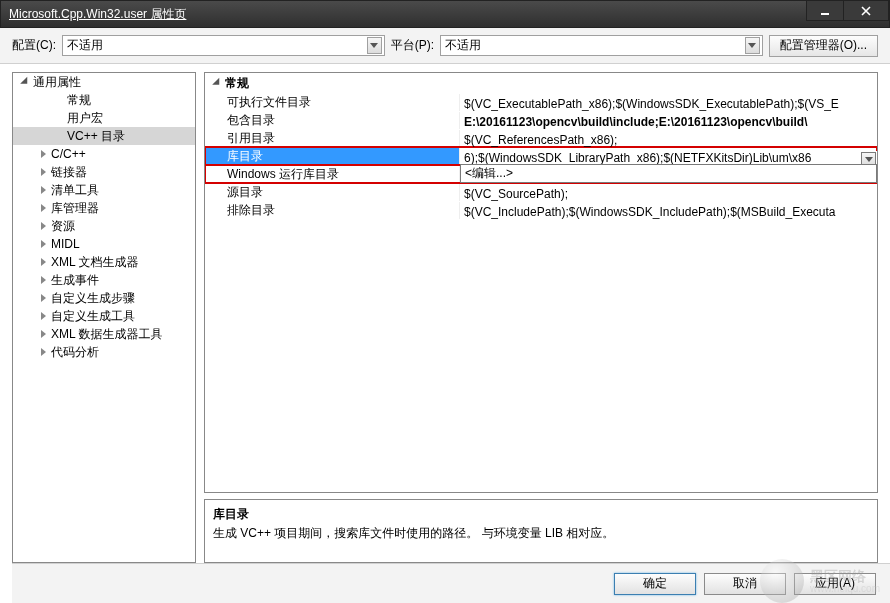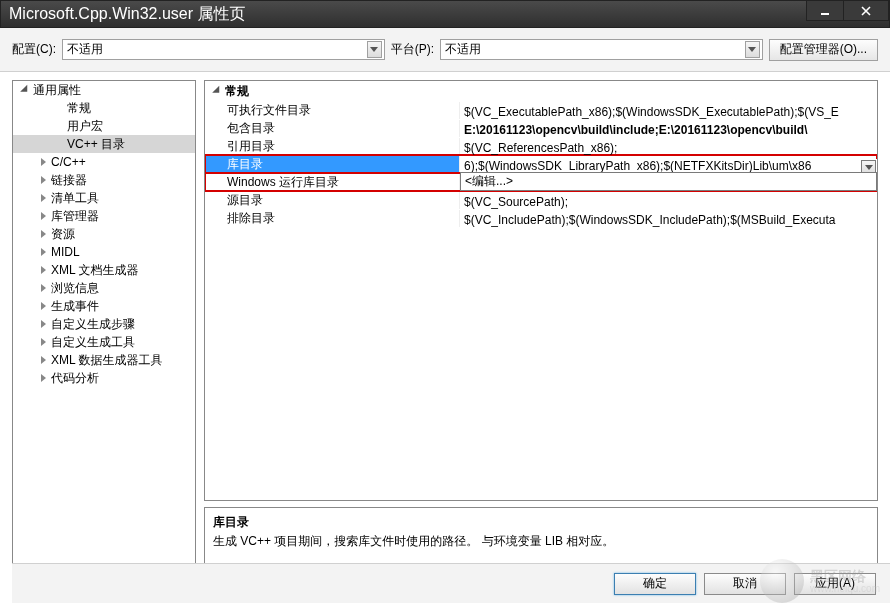--- a/index.html
+++ b/index.html
@@ -1,25 +1,25 @@
 <!DOCTYPE html>
 <html><head>
 <meta charset="utf-8">
 <style>
 * { margin: 0; padding: 0; box-sizing: border-box; font-family: "Microsoft YaHei", "Segoe UI", Tahoma, sans-serif; font-size: 12px; }
 body { background: #fff; width: 890px; height: 603px; overflow: hidden; position: relative; }
 
 .titlebar { height: 28px; background: linear-gradient(#4a4a4a, #2f2f2f); display: flex; align-items: center; justify-content: space-between; padding: 0 0 0 8px; color: #fff; border: 1px solid #222; }
-.titlebar .title { font-size: 16px; }
+.titlebar .title { font-size: 12px; text-decoration: underline; }
 .winbtns { display: flex; height: 100%; }
 .winbtn { width: 38px; height: 20px; display: flex; align-items: center; justify-content: center; background: #3a3a3a; border: 1px solid #222; border-top: none; margin-left: -1px; cursor: default; }
 .winbtn.close { width: 46px; background: #3a3a3a; border-top-right-radius: 0; }
 .winbtn svg { fill: #fff; }
 
-.toolbar { height: 44px; border-bottom: 1px solid #d0d0d0; display: flex; align-items: center; padding: 0 12px; gap: 6px; background: #f3f3f3; }
+.toolbar { height: 36px; border-bottom: 1px solid #d0d0d0; display: flex; align-items: center; padding: 0 12px; gap: 6px; background: #f3f3f3; }
 .toolbar label { white-space: nowrap; }
 .combo { flex: 1; height: 21px; border: 1px solid #a0a0a0; background: #fff; display: flex; align-items: center; padding: 0 4px; position: relative; }
 .combo .ddarrow { position: absolute; right: 2px; width: 15px; height: 17px; background: linear-gradient(#f6f6f6,#dcdcdc); border: 1px solid #a0a0a0; display: flex; align-items: center; justify-content: center; }
 .cfgbtn { height: 22px; padding: 0 10px; border: 1px solid #a0a0a0; background: linear-gradient(#fdfdfd,#e6e6e6); white-space: nowrap; }
 
 .mainarea { display: flex; height: calc(100% - 28px - 36px - 40px); padding: 8px 12px 0 12px; gap: 8px; }
 
 .tree { width: 184px; border: 1px solid #888; background: #fff; overflow: hidden; }
 .tree-item { height: 18px; display: flex; align-items: center; padding-left: 6px; cursor: default; white-space: nowrap; }
 .tree-item.lvl1 { padding-left: 24px; }
@@ -150,26 +150,20 @@
       <div class="tree-item lvl1">
         <span class="expander">
           <span class="tri-closed"></span>
         </span>
         <span>XML 文档生成器</span>
       </div>
       <div class="tree-item lvl1">
         <span class="expander">
           <span class="tri-closed"></span>
         </span>
-        <span>浏览信息</span>
-      </div>
-      <div class="tree-item lvl1">
-        <span class="expander">
-          <span class="tri-closed"></span>
-        </span>
         <span>生成事件</span>
       </div>
       <div class="tree-item lvl1">
         <span class="expander">
           <span class="tri-closed"></span>
         </span>
         <span>自定义生成步骤</span>
       </div>
       <div class="tree-item lvl1">
         <span class="expander">

